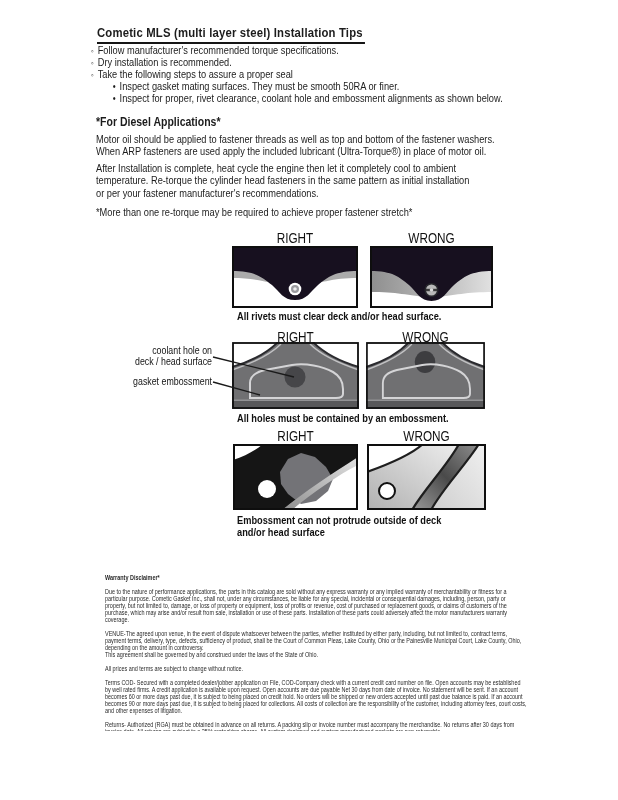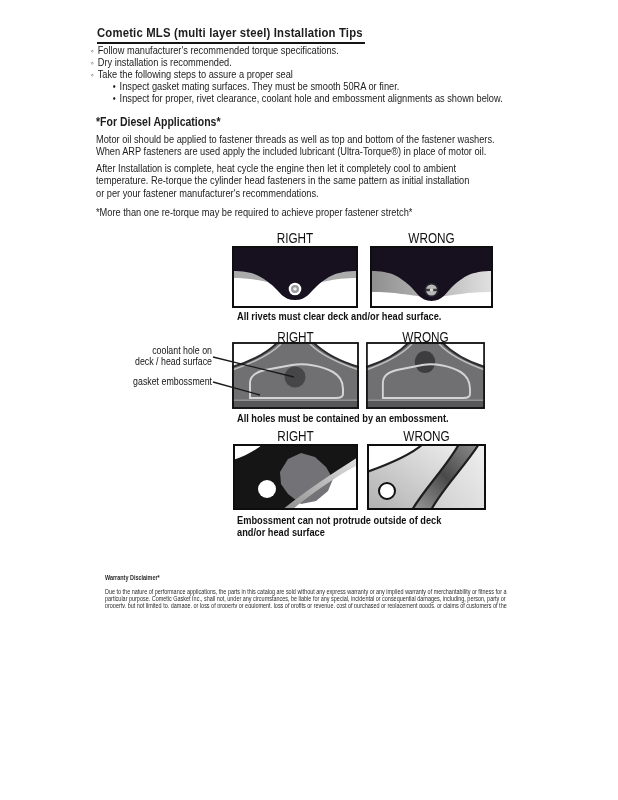--- a/index.html
+++ b/index.html
@@ -1,17 +1,17 @@
 <!DOCTYPE html>
 <html><head>
 <meta charset="utf-8">
 <style>
   html,body { margin:0; padding:0; background:#ffffff; }
   .page {
-    position:relative; width:618px; height:608px; background:#ffffff;
+    position:relative; width:618px; height:731px; background:#ffffff;
     font-family:"Liberation Sans", sans-serif; color:#1c1c1c; overflow:hidden;
   }
   .cx { transform:scaleX(0.84); transform-origin:0 0; }
   .cxc { transform:scaleX(0.84); transform-origin:50% 50%; }
   .cxr { transform:scaleX(0.84); transform-origin:100% 0; }
   .pre { white-space:pre-line; }
 
   .title {
     position:absolute; left:97px; top:25px; margin:0;
     font-size:13.5px; font-weight:bold; letter-spacing:0.2px;

